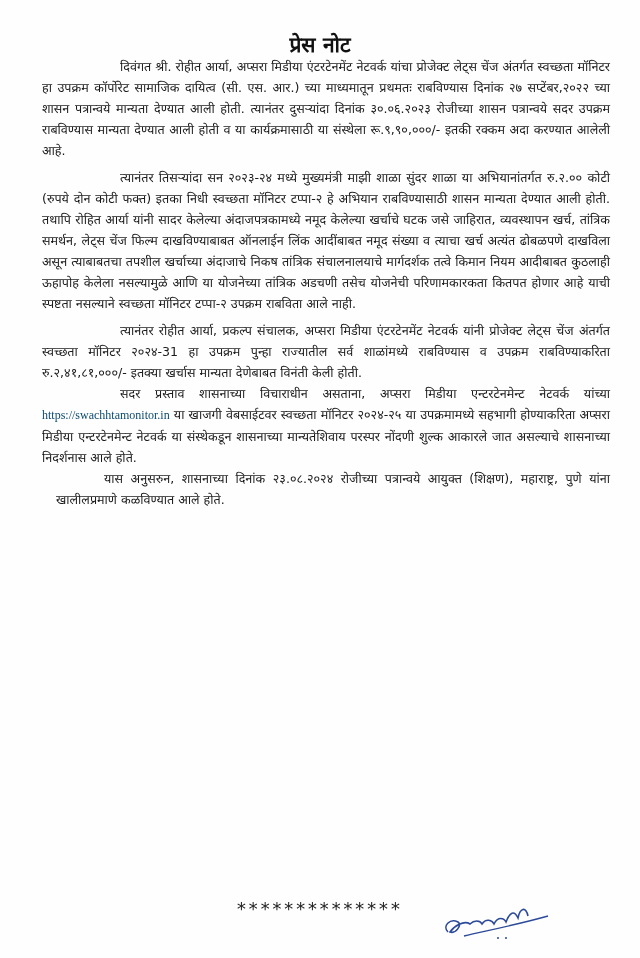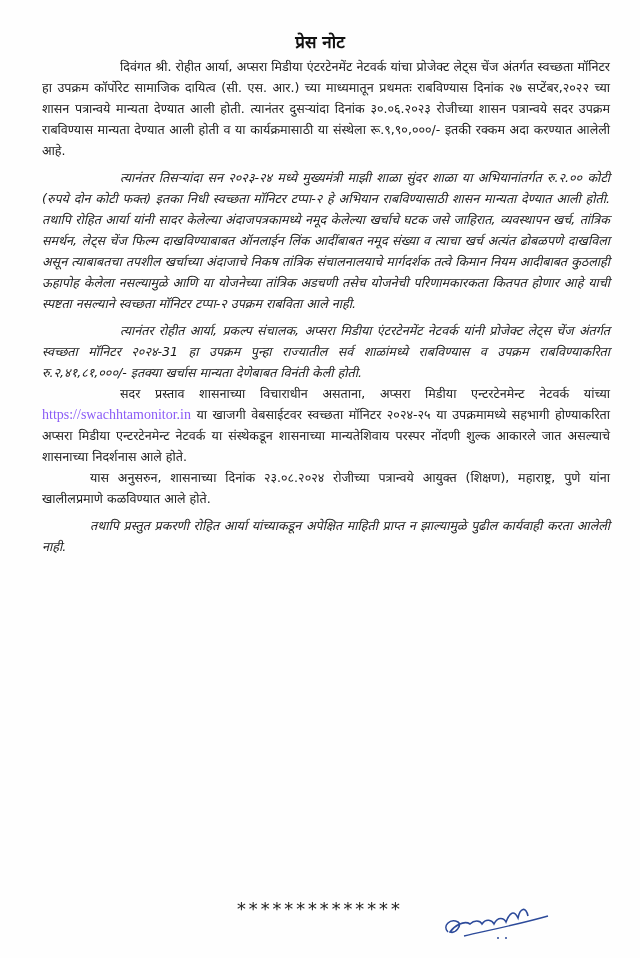--- a/index.html
+++ b/index.html
@@ -1,44 +1,43 @@
 <!DOCTYPE html>
 <html><head>
 <meta charset="utf-8">
 <style>
   html, body { margin: 0; padding: 0; background: #ffffff; }
   body { width: 640px; height: 958px; overflow: hidden; position: relative;
          font-family: "DejaVu Sans", "Liberation Sans", sans-serif; color: #1a1a1a; }
   .page { position: absolute; left: 0; top: 0; width: 640px; height: 958px; background: #fefefe; }
   .title { position: absolute; top: 30px; left: 0; width: 640px; text-align: center;
-           font-size: 17px; font-weight: bold; color: #111; }
+           font-size: 21px; font-weight: bold; color: #111; }
   .body { position: absolute; left: 42px; top: 56px; width: 568px;
           font-size: 12.6px; line-height: 21px; text-align: justify; }
   .p { margin: 0; }
   .indent { text-indent: 78px; }
-  .indent2 { text-indent: 48px; }
-  .gap { margin-top: 6px; font-style: italic; }
-  .link { color: #8b5cf6; font-family: "Liberation Serif", serif; font-size: 14px; }
+  .indent2 { text-indent: 48px; margin-left: 14px; }
+  .gap { margin-top: 6px; }
+  .link { color: #0c4a6e; font-family: "Liberation Serif", serif; font-size: 12px; }
   .stars { position: absolute; left: 236px; top: 898px; font-size: 18px; letter-spacing: 1px;
            font-family: "DejaVu Sans Mono", monospace; color: #222; }
   .sig { position: absolute; left: 440px; top: 890px; width: 130px; height: 60px; }
 </style>
 </head>
 <body>
 
 <div class="page">
   <div class="title">प्रेस नोट</div>
 
   <div class="body">
     <p class="p indent">दिवंगत श्री. रोहीत आर्या, अप्सरा मिडीया एंटरटेनमेंट नेटवर्क यांचा प्रोजेक्ट लेट्स चेंज अंतर्गत स्वच्छता मॉनिटर हा उपक्रम कॉर्पोरेट सामाजिक दायित्व (सी. एस. आर.) च्या माध्यमातून प्रथमतः राबविण्यास दिनांक २७ सप्टेंबर,२०२२ च्या शासन पत्रान्वये मान्यता देण्यात आली होती. त्यानंतर दुसऱ्यांदा दिनांक ३०.०६.२०२३ रोजीच्या शासन पत्रान्वये सदर उपक्रम राबविण्यास मान्यता देण्यात आली होती व या कार्यक्रमासाठी या संस्थेला रू.९,९०,०००/- इतकी रक्कम अदा करण्यात आलेली आहे.</p>
     <p class="p indent gap">त्यानंतर तिसऱ्यांदा सन २०२३-२४ मध्ये मुख्यमंत्री माझी शाळा सुंदर शाळा या अभियानांतर्गत रु.२.०० कोटी (रुपये दोन कोटी फक्त) इतका निधी स्वच्छता मॉनिटर टप्पा-२ हे अभियान राबविण्यासाठी शासन मान्यता देण्यात आली होती. तथापि रोहित आर्या यांनी सादर केलेल्या अंदाजपत्रकामध्ये नमूद केलेल्या खर्चाचे घटक जसे जाहिरात, व्यवस्थापन खर्च, तांत्रिक समर्थन, लेट्स चेंज फिल्म दाखविण्याबाबत ऑनलाईन लिंक आदींबाबत नमूद संख्या व त्याचा खर्च अत्यंत ढोबळपणे दाखविला असून त्याबाबतचा तपशील खर्चाच्या अंदाजाचे निकष तांत्रिक संचालनालयाचे मार्गदर्शक तत्वे किमान नियम आदीबाबत कुठलाही ऊहापोह केलेला नसल्यामुळे आणि या योजनेच्या तांत्रिक अडचणी तसेच योजनेची परिणामकारकता कितपत होणार आहे याची स्पष्टता नसल्याने स्वच्छता मॉनिटर टप्पा-२ उपक्रम राबविता आले नाही.</p>
     <p class="p indent gap">त्यानंतर रोहीत आर्या, प्रकल्प संचालक, अप्सरा मिडीया एंटरटेनमेंट नेटवर्क यांनी प्रोजेक्ट लेट्स चेंज अंतर्गत स्वच्छता मॉनिटर २०२४-31 हा उपक्रम पुन्हा राज्यातील सर्व शाळांमध्ये राबविण्यास व उपक्रम राबविण्याकरिता रु.२,४१,८१,०००/- इतक्या खर्चास मान्यता देणेबाबत विनंती केली होती.</p>
     <p class="p indent"><span>सदर प्रस्ताव शासनाच्या विचाराधीन असताना, अप्सरा मिडीया एन्टरटेनमेन्ट नेटवर्क यांच्या</span> <a class="link">https://swachhtamonitor.in</a> <span>या खाजगी वेबसाईटवर स्वच्छता मॉनिटर २०२४-२५ या उपक्रमामध्ये सहभागी होण्याकरिता अप्सरा मिडीया एन्टरटेनमेन्ट नेटवर्क या संस्थेकडून शासनाच्या मान्यतेशिवाय परस्पर नोंदणी शुल्क आकारले जात असल्याचे शासनाच्या निदर्शनास आले होते.</span></p>
     <p class="p indent2">यास अनुसरुन, शासनाच्या दिनांक २३.०८.२०२४ रोजीच्या पत्रान्वये आयुक्त (शिक्षण), महाराष्ट्र, पुणे यांना खालीलप्रमाणे कळविण्यात आले होते.</p>
-    <p class="p indent2 gap">तथापि प्रस्तुत प्रकरणी रोहित आर्या यांच्याकडून अपेक्षित माहिती प्राप्त न झाल्यामुळे पुढील कार्यवाही करता आलेली नाही.</p>
   </div>
 
   <div class="stars">**************</div>
 
   <svg class="sig" viewBox="0 0 130 60">
     <path d="M8 42 C2 36, 10 28, 18 32 C22 35, 16 44, 10 42 C14 36, 24 30, 30 34 C34 30, 40 30, 42 34 C46 28, 52 30, 54 34 C58 26, 64 28, 66 32 C70 22, 74 20, 78 28 C80 18, 86 16, 88 26" fill="none" stroke="#2c4a9a" stroke-width="1.6"></path>
     <path d="M24 46 C50 40, 80 34, 108 26" fill="none" stroke="#2c4a9a" stroke-width="1.4"></path>
     <circle cx="58" cy="48" r="1" fill="#2c4a9a"></circle>
     <circle cx="66" cy="48" r="1" fill="#2c4a9a"></circle>
   </svg>

